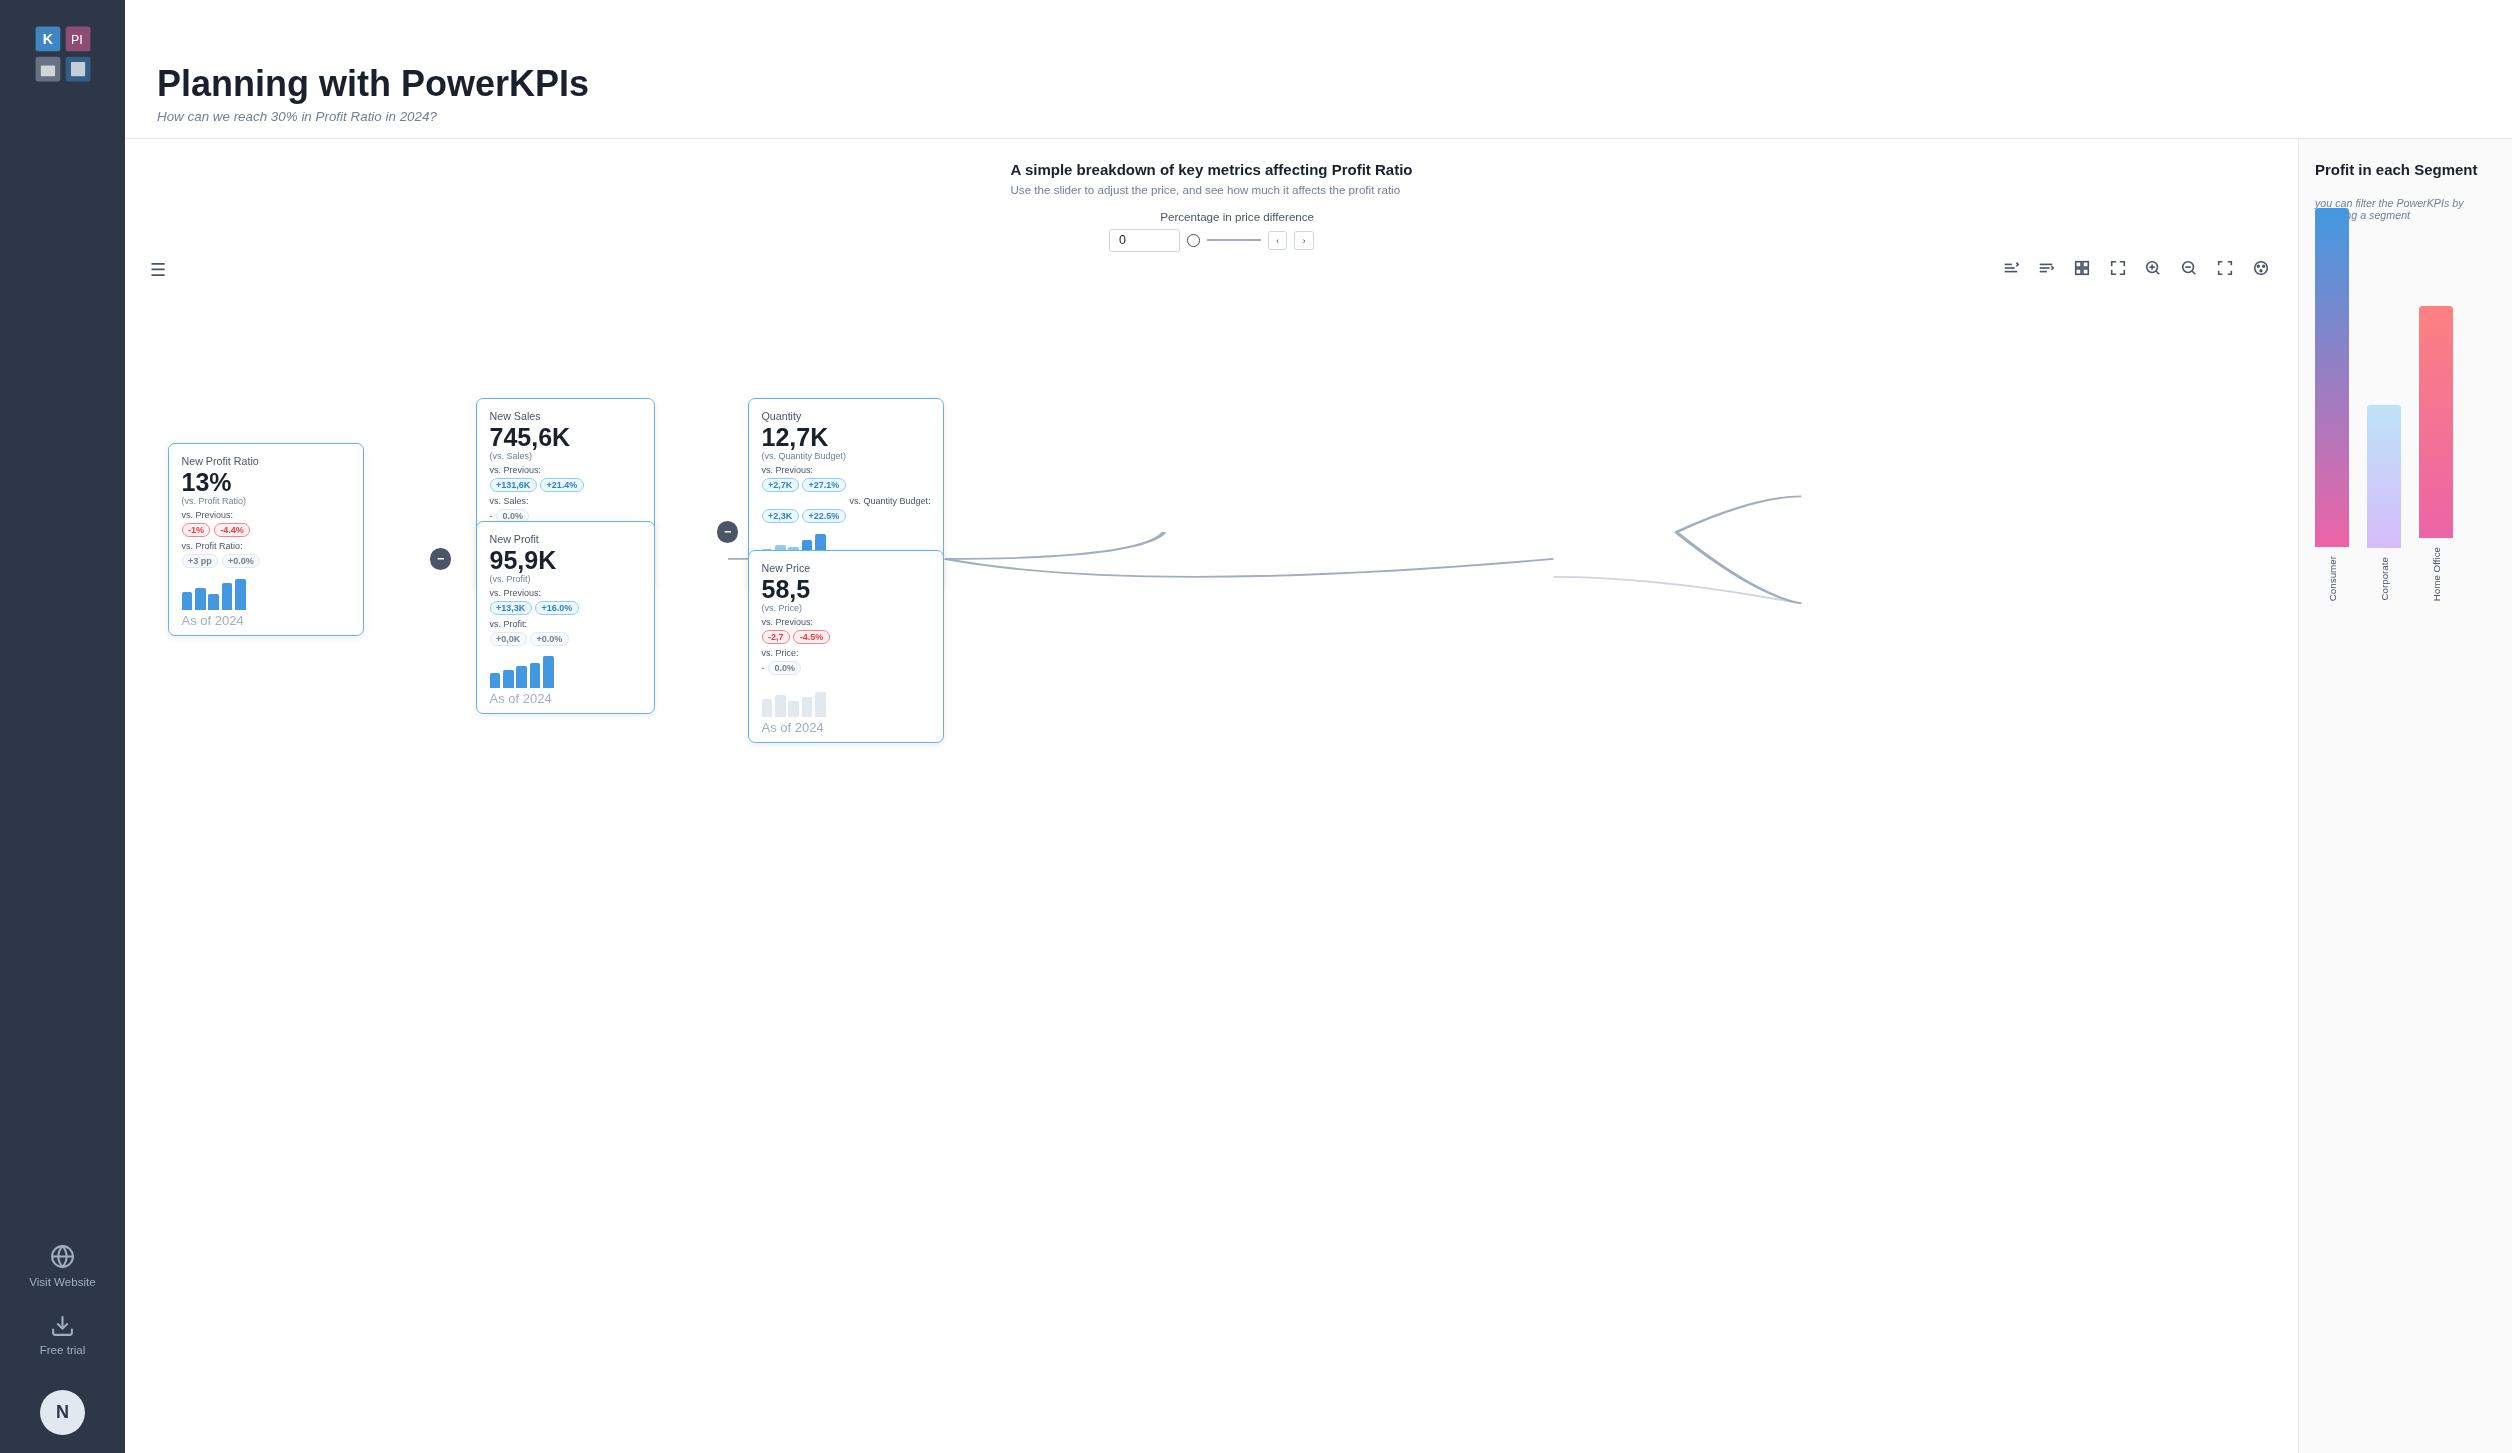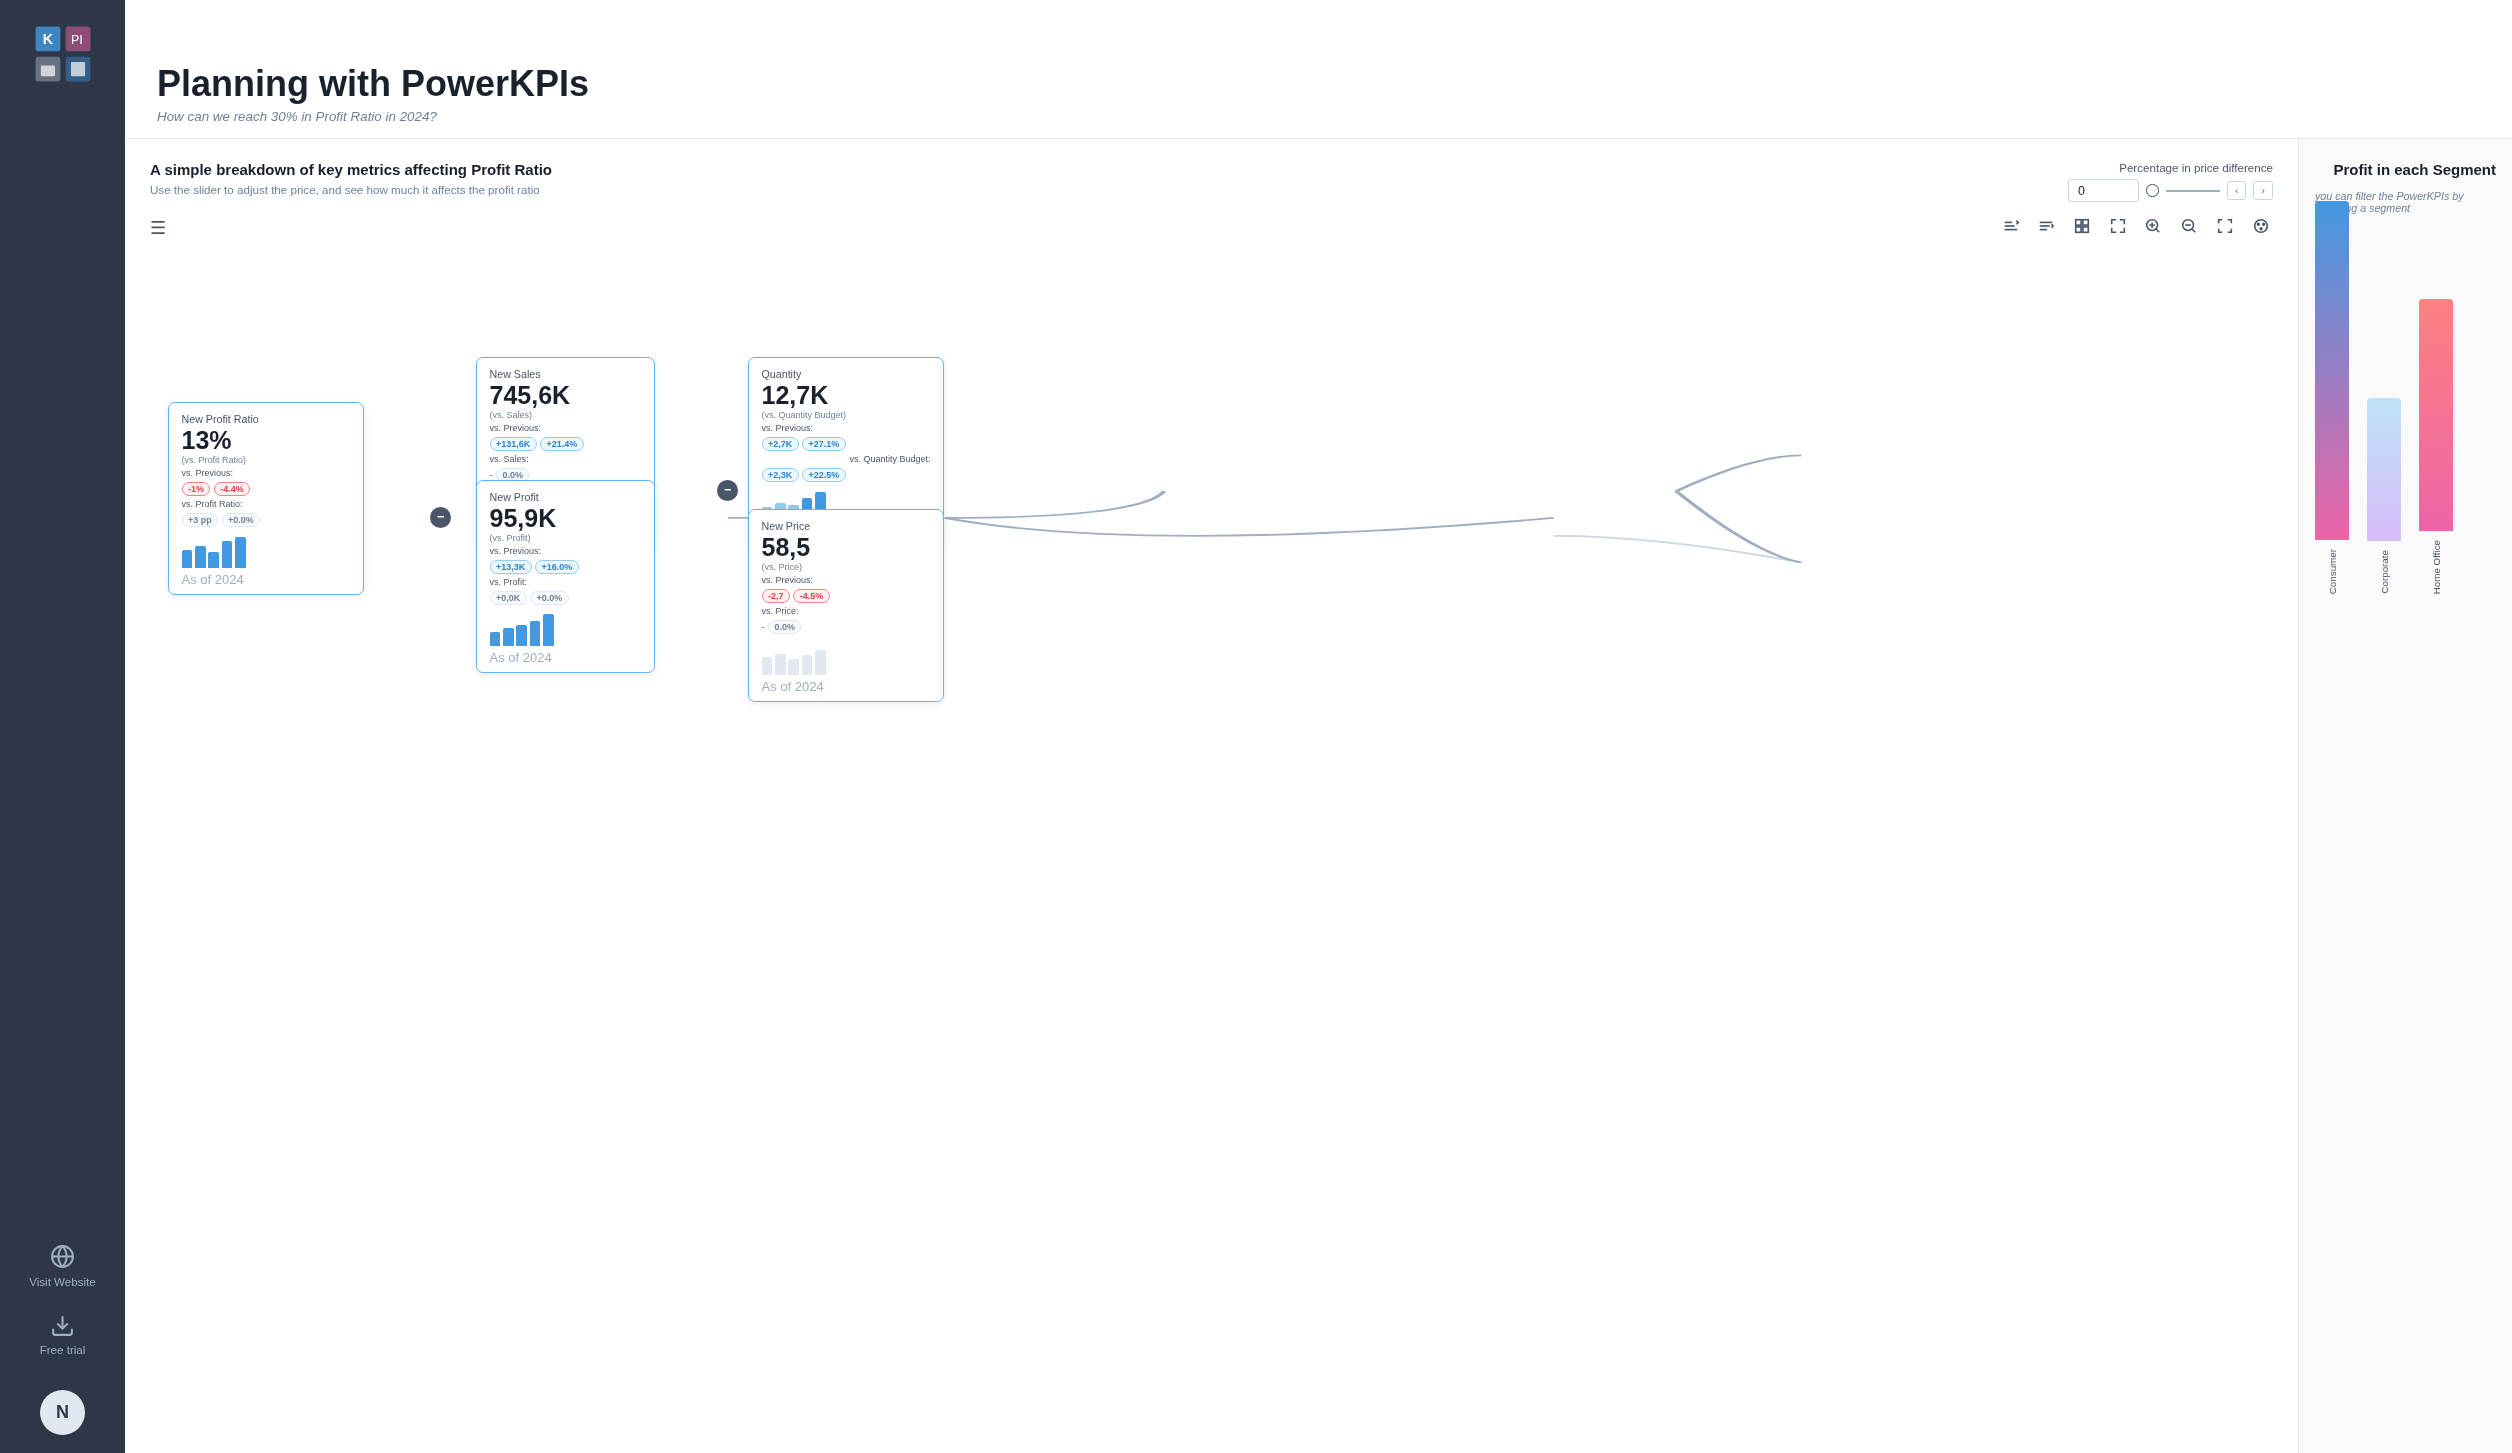--- a/index.html
+++ b/index.html
@@ -226,22 +226,21 @@
       width: 214px;
       min-width: 214px;
       padding: 21.4px 16px;
       border-left: 0.9px solid #e2e8f0;
       background: #fafafa;
     }
     .right-panel-title {
       font-size: 15px;
       font-weight: 700;
       color: #1a202c;
-      margin-bottom: 12px;
-      text-align: right;
+      margin-bottom: 19px;
     }
     .right-panel-subtitle {
       font-size: 10.7px;
       color: #718096;
       font-style: italic;
       margin-bottom: 14.3px;
     }
 
     
     .segment-chart {
@@ -364,21 +363,21 @@
 
   <div class="header">
     <div class="header-title">Planning with PowerKPIs</div>
     <div class="header-subtitle">How can we reach 30% in Profit Ratio in 2024?</div>
   </div>
 
   <div class="content">
 
     <div class="left-panel">
 
-      <div style="display:flex; justify-content:space-between; align-items:flex-start; margin-bottom:3.6px;">
+      <div style="display:flex; justify-content:space-between; align-items:center; margin-bottom:3.6px;flex-direction:column;">
         <div>
           <div class="panel-title">A simple breakdown of key metrics affecting Profit Ratio</div>
           <div class="panel-subtitle">Use the slider to adjust the price, and see how much it affects the profit ratio</div>
         </div>
         <div style="text-align:right; min-width:179px;">
           <div class="price-label">Percentage in price difference</div>
           <div style="display:flex; align-items:center; gap:7.1px; justify-content:flex-end;">
             <input type="text" class="price-input-box" value="0" style="">
             <div class="slider-container">
               <div class="slider-dot"></div>

